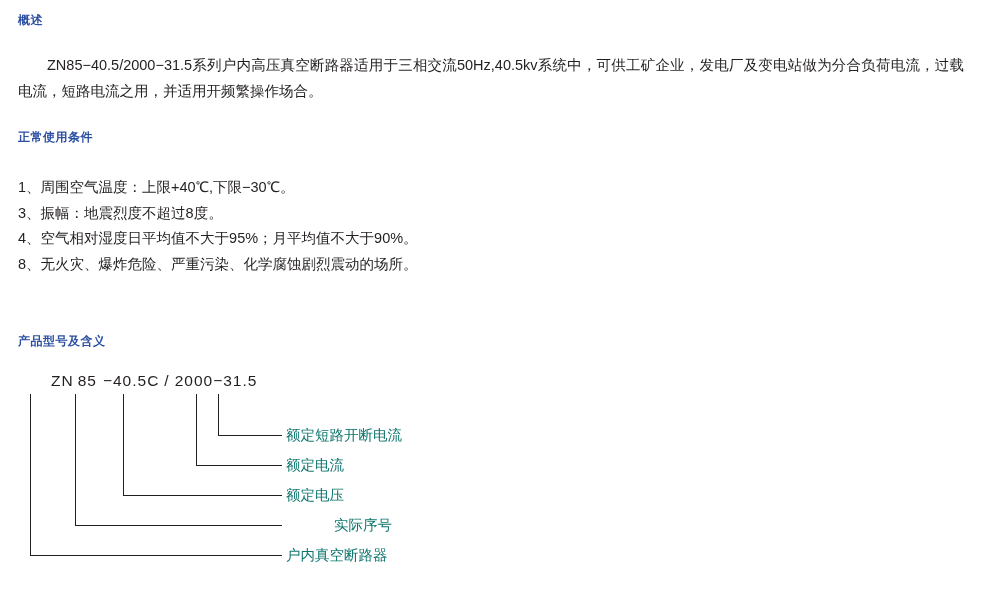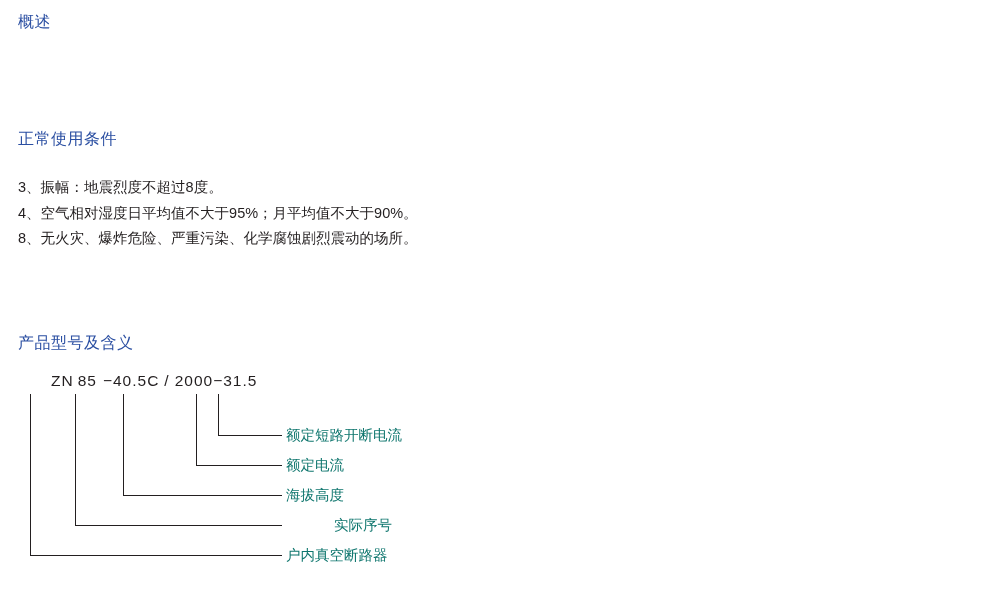--- a/index.html
+++ b/index.html
@@ -17,22 +17,22 @@
   }
   .page {
     position: relative;
     width: 1000px;
     height: 602px;
     box-sizing: border-box;
     padding: 0 18px;
   }
   h2.section-title {
     color: #2b4fa2;
-    font-size: 16px;
-    font-weight: normal;
+    font-size: 12px;
+    font-weight: bold;
     margin: 0;
     letter-spacing: 0.5px;
   }
   .sec1-title { position: absolute; left: 18px; top: 12px; }
   .sec2-title { position: absolute; left: 18px; top: 129px; }
   .sec3-title { position: absolute; left: 18px; top: 333px; font-size: 21px; }
 
   .para {
     position: absolute;
     left: 18px;
@@ -88,24 +88,26 @@
     white-space: nowrap;
   }
 </style>
 </head>
 <body>
 
 <div class="page">
 
   <h2 class="section-title sec1-title">概述</h2>
 
+  <div class="para">ZN85−40.5/2000−31.5系列户内高压真空断路器适用于三相交流50Hz,40.5kv系统中，可供工矿企业，发电厂及变电站做为分合负荷电流，过载电流，短路电流之用，并适用开频繁操作场合。</div>
 
   <h2 class="section-title sec2-title">正常使用条件</h2>
 
   <div class="cond-list">
+    <div class="row">1、周围空气温度：上限+40℃,下限−30℃。</div>
     <div class="row">3、振幅：地震烈度不超过8度。</div>
     <div class="row">4、空气相对湿度日平均值不大于95%；月平均值不大于90%。</div>
     <div class="row">8、无火灾、爆炸危险、严重污染、化学腐蚀剧烈震动的场所。</div>
   </div>
 
   <h2 class="section-title sec3-title">产品型号及含义</h2>
 
   <div class="diagram">
 
     <div class="code-line">
@@ -115,21 +117,21 @@
     <div class="lead v" style="left:200px; top:22px; height:41px;"></div>
     <div class="lead h" style="left:200px; top:63px; width:64px;"></div>
     <div class="lbl" style="left:268px; top:54px;">额定短路开断电流</div>
 
     <div class="lead v" style="left:178px; top:22px; height:71px;"></div>
     <div class="lead h" style="left:178px; top:93px; width:86px;"></div>
     <div class="lbl" style="left:268px; top:84px;">额定电流</div>
 
     <div class="lead v" style="left:105px; top:22px; height:101px;"></div>
     <div class="lead h" style="left:105px; top:123px; width:159px;"></div>
-    <div class="lbl" style="left:268px; top:114px;">海拔高度</div>
+    <div class="lbl" style="left:268px; top:114px;">额定电压</div>
 
     <div class="lead v" style="left:57px; top:22px; height:131px;"></div>
     <div class="lead h" style="left:57px; top:153px; width:207px;"></div>
     <div class="lbl" style="left:268px; top:144px;margin-left:48px;">实际序号</div>
 
     <div class="lead v" style="left:12px; top:22px; height:161px;"></div>
     <div class="lead h" style="left:12px; top:183px; width:252px;"></div>
     <div class="lbl" style="left:268px; top:174px;">户内真空断路器</div>
 
   </div>

